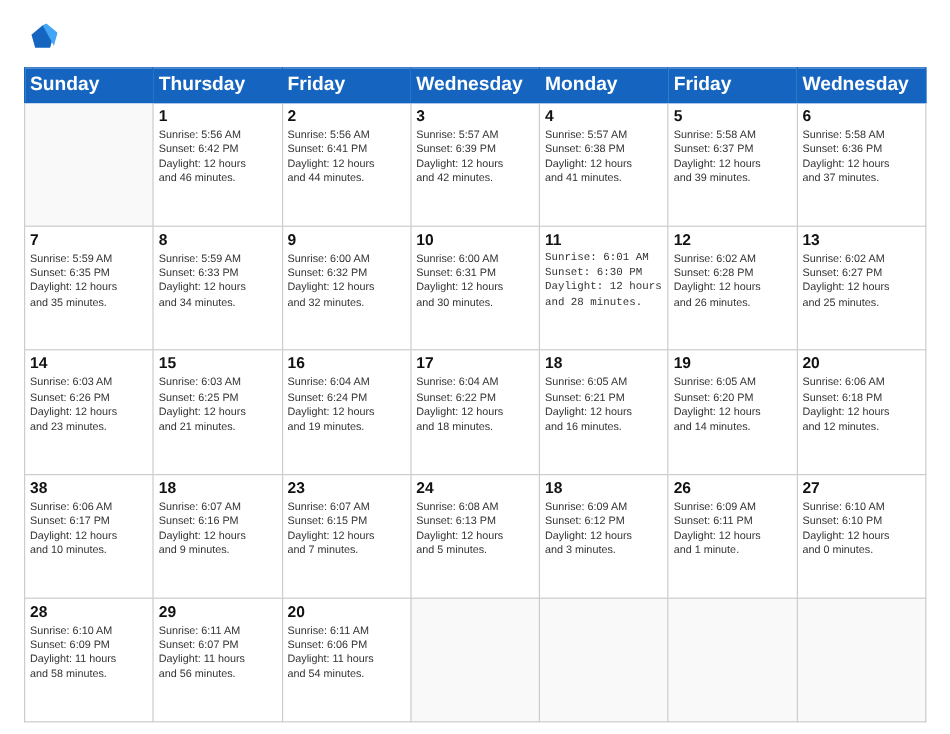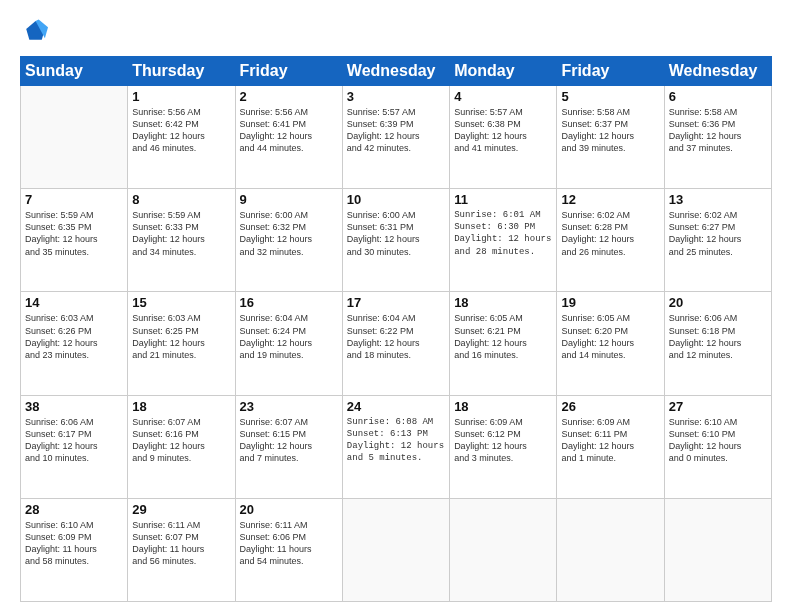--- a/index.html
+++ b/index.html
@@ -293,21 +293,21 @@
           </td>
           <td>
             <span class="day-number">23</span>
             <div class="day-info" style="white-space: pre-line;">Sunrise: 6:07 AM
 Sunset: 6:15 PM
 Daylight: 12 hours
 and 7 minutes.</div>
           </td>
           <td>
             <span class="day-number">24</span>
-            <div class="day-info" style="white-space: pre-line; font-family: Liberation Mono, monospace;">Sunrise: 6:08 AM
+            <div class="day-info" style="white-space: pre-line;">Sunrise: 6:08 AM
 Sunset: 6:13 PM
 Daylight: 12 hours
 and 5 minutes.</div>
           </td>
           <td>
             <span class="day-number">18</span>
             <div class="day-info" style="white-space: pre-line;">Sunrise: 6:09 AM
 Sunset: 6:12 PM
 Daylight: 12 hours
 and 3 minutes.</div>

